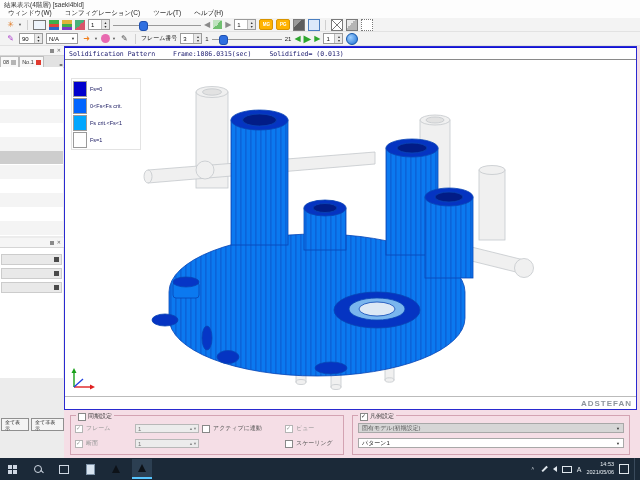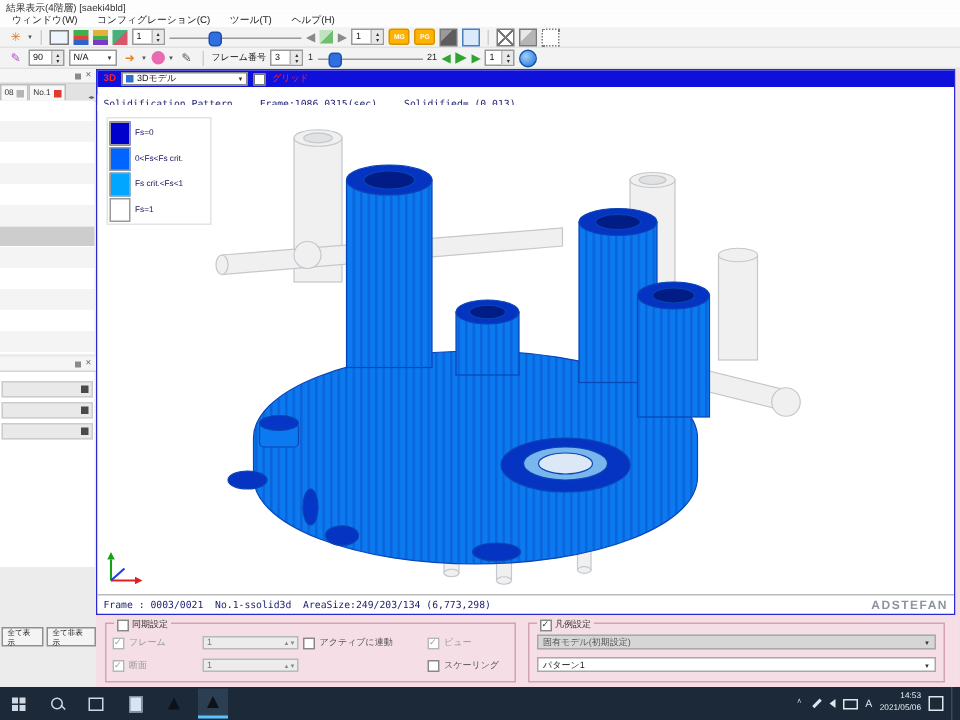--- a/index.html
+++ b/index.html
@@ -71,21 +71,21 @@
   
   .viewport{left:64px;top:46px;width:573px;height:364px;border:1px solid #2a2ad0;box-sizing:border-box;background:#fff;}
   .vp-title{position:absolute;left:0;top:0;width:100%;height:11px;background:#0f10d9;display:flex;
             align-items:center;gap:4px;padding-left:4px;box-sizing:border-box;}
   .vp-dim{font-size:6.5px;font-weight:bold;color:#ff2020;}
   .vp-combo{height:9px;width:84px;background:#fff;border:1px solid #888;font-size:6px;color:#111;
             display:flex;align-items:center;gap:2px;padding:0 2px;box-sizing:border-box;}
   .vp-combo .sq{width:5px;height:5px;background:#2e6fd0;}
   .vp-check{width:6px;height:6px;background:#fff;border:1px solid #777;}
   .vp-gridlbl{font-size:6px;color:#ff2020;}
-  .vp-status{position:absolute;left:0;top:16px;width:100%;height:12px;background:#fff;
+  .vp-status{position:absolute;left:0;top:1px;width:100%;height:12px;background:#fff;
              border-bottom:1px solid #8a8a8a;display:flex;align-items:center;gap:18px;padding-left:4px;
              font-family:"DejaVu Sans Mono",monospace;font-size:6.5px;color:#1a1a6e;box-sizing:border-box;white-space:pre;}
   .vp-canvas{position:absolute;left:0;top:23px;width:571px;height:326px;background:#fff;overflow:hidden;}
   .legendbox{position:absolute;left:6px;top:8px;width:66px;background:#fff;border:1px solid #e3e3e3;padding:1px;}
   .lrow{display:flex;align-items:center;height:17px;}
   .lsw{width:12px;height:14px;border:1px solid #9a9a9a;flex:none;}
   .llab{font-size:5.5px;color:#15155e;margin-left:3px;white-space:nowrap;}
   .triad{position:absolute;left:5px;bottom:4px;}
   .vp-frame{position:absolute;left:0;top:349px;width:100%;height:13px;background:#fff;border-top:1px solid #bbb;
             display:flex;align-items:center;padding:0 4px;box-sizing:border-box;
@@ -369,21 +369,20 @@
       <svg class="triad" width="26" height="26" viewBox="0 0 26 26">
         <line x1="4" y1="21" x2="20" y2="21" stroke="#e02020" stroke-width="1.4"></line>
         <path d="M20,18.5 L25,21 L20,23.5 Z" fill="#e02020"></path>
         <line x1="4" y1="21" x2="4" y2="7" stroke="#18a018" stroke-width="1.4"></line>
         <path d="M1.5,7 L4,2 L6.5,7 Z" fill="#18a018"></path>
         <line x1="4" y1="21" x2="13" y2="13" stroke="#2040e0" stroke-width="1.4"></line>
       </svg>
     </div>
 
     <div class="vp-frame">
-      <span>Frame : 0003/0021  No.1-ssolid3d  AreaSize:249/203/134 (6,773,298)</span>
       <span class="wm">ADSTEFAN</span>
     </div>
   </div>
 
   <div class="abs right-strip"></div>
 
   <div class="abs panel">
     <div class="group" style="left:6px;top:5px;width:272px;">
       <div class="gtitle">
         <span class="cb"></span>

